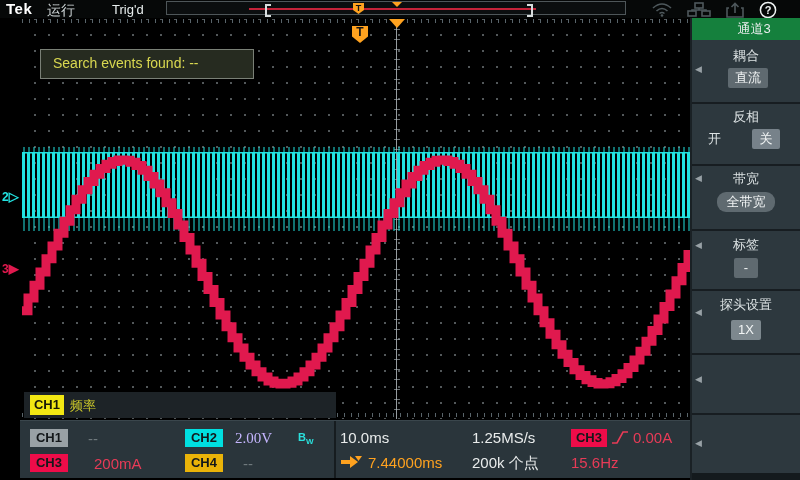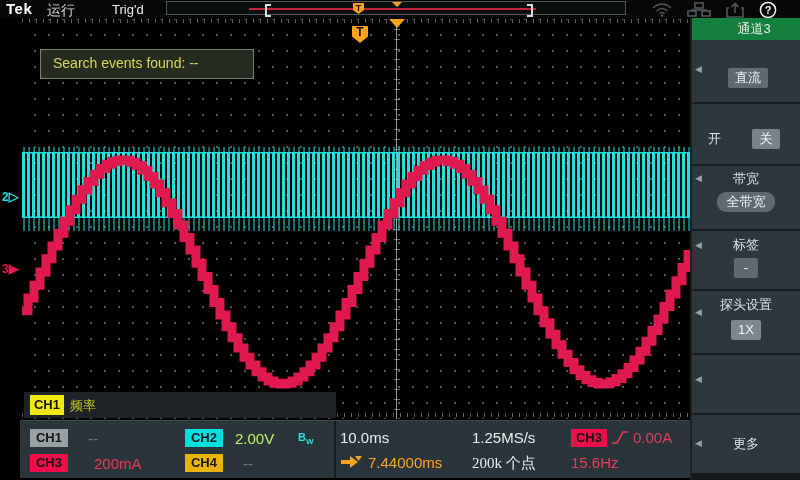--- a/index.html
+++ b/index.html
@@ -550,53 +550,55 @@
   <div id="meas-bar" class="abs">
     <div id="meas-src" class="abs">CH1</div>
     <span id="meas-name" class="abs">频率</span>
     <span id="meas-val" class="abs">OFF</span>
   </div>
 
   <div id="statusbar" class="abs">
     <div class="abs badge row1" style="left:10px;background:#99a1a5;">CH1</div>
     <span class="abs val row1" style="left:68px;top:9px;color:#6f797d;">--</span>
     <div class="abs badge row1" style="left:165px;background:#00dfe0;">CH2</div>
-    <span class="abs val row1" style="left:215px;top:9px;color:#bef264;">2.00V</span>
+    <span class="abs val row1" style="left:215px;top:9px;color:#c4b5fd;font-family:Liberation Serif, serif;">2.00V</span>
     <span class="abs bw row1" style="left:278px;top:10px;"><span>B</span><sub>W</sub></span>
     <div class="abs badge row2" style="left:10px;background:#ee0c49;">CH3</div>
     <span class="abs val row2" style="left:66px;top:34px;color:#e73b57;margin-left:8px;">200mA</span>
     <div class="abs badge row2" style="left:165px;background:#eab308;">CH4</div>
     <span class="abs val row2" style="left:223px;top:34px;color:#6f797d;">--</span>
 
     <div id="sb-divider" class="abs"></div>
 
     <span class="abs val row1" style="left:320px;color:#e9ecec;">10.0ms</span>
     <span class="abs val row1" style="left:452px;color:#e9ecec;">1.25MS/s</span>
     <svg class="abs row2" style="left:320px;top:34px;" width="24" height="16" viewBox="0 0 24 16">
       <path d="M1 8 h9 v-4 l8 6 -8 6 v-4 h-9 z" fill="#ffa21f" transform="translate(0,-3)"></path>
       <path d="M15 1 h7 l-3.5 5 z" fill="#ffa21f"></path>
     </svg>
     <span class="abs val row2" style="left:348px;color:#ffa21f;">7.44000ms</span>
-    <span class="abs val row2" style="left:452px;color:#e9ecec;font-family:Liberation Serif, serif;">200k 个点</span>
+    <span class="abs val row2" style="left:452px;color:#e9ecec;">200k 个点</span>
 
     <div class="abs badge row1" style="left:551px;width:36px;background:#ee0c49;">CH3</div>
     <svg class="abs row1" style="left:590px;top:7px;" width="20" height="18" viewBox="0 0 20 18">
       <path d="M2 15 h5 l6 -11 h5" fill="none" stroke="#e73b57" stroke-width="1.6"></path>
     </svg>
     <span class="abs val row1" style="left:613px;color:#e73b57;">0.00A</span>
     <span class="abs val row2" style="left:551px;color:#e73b57;">15.6Hz</span>
   </div>
 
   <div id="sidebar" class="abs">
     <div id="sb-header" class="abs">通道3</div>
 
+    <span class="abs sb-label" style="top:29px;">耦合</span>
     <div class="abs btn" style="left:36px;top:50px;width:40px;">直流</div>
     <span class="abs sec-arrow" style="top:46px;">◀</span>
     <div class="abs divider" style="top:84px;"></div>
 
+    <span class="abs sb-label" style="top:90px;">反相</span>
     <span class="abs" style="left:16px;top:112px;color:#dde3e4;font-size:13px;">开</span>
     <div class="abs btn" style="left:60px;top:111px;width:28px;background:#77828a;">关</div>
     <div class="abs divider" style="top:146px;"></div>
 
     <span class="abs sb-label" style="top:152px;">带宽</span>
     <div class="abs btn" style="left:25px;top:174px;width:58px;border-radius:9px;">全带宽</div>
     <span class="abs sec-arrow" style="top:155px;">◀</span>
     <div class="abs divider" style="top:211px;"></div>
 
     <span class="abs sb-label" style="top:218px;">标签</span>
@@ -605,19 +607,18 @@
     <div class="abs divider" style="top:271px;"></div>
 
     <span class="abs sb-label" style="top:278px;">探头设置</span>
     <div class="abs btn" style="left:39px;top:302px;width:30px;background:#7d888e;">1X</div>
     <span class="abs sec-arrow" style="top:289px;">◀</span>
     <div class="abs divider" style="top:335px;"></div>
 
     <span class="abs sec-arrow" style="top:356px;">◀</span>
     <div class="abs divider" style="top:395px;"></div>
 
-    <span class="abs sb-label" style="top:417px;">更多</span>
     <span class="abs sec-arrow" style="top:420px;">◀</span>
 
     <div id="strip-bottom" class="abs"></div>
   </div>
 
 </div>
 
 </body></html>

